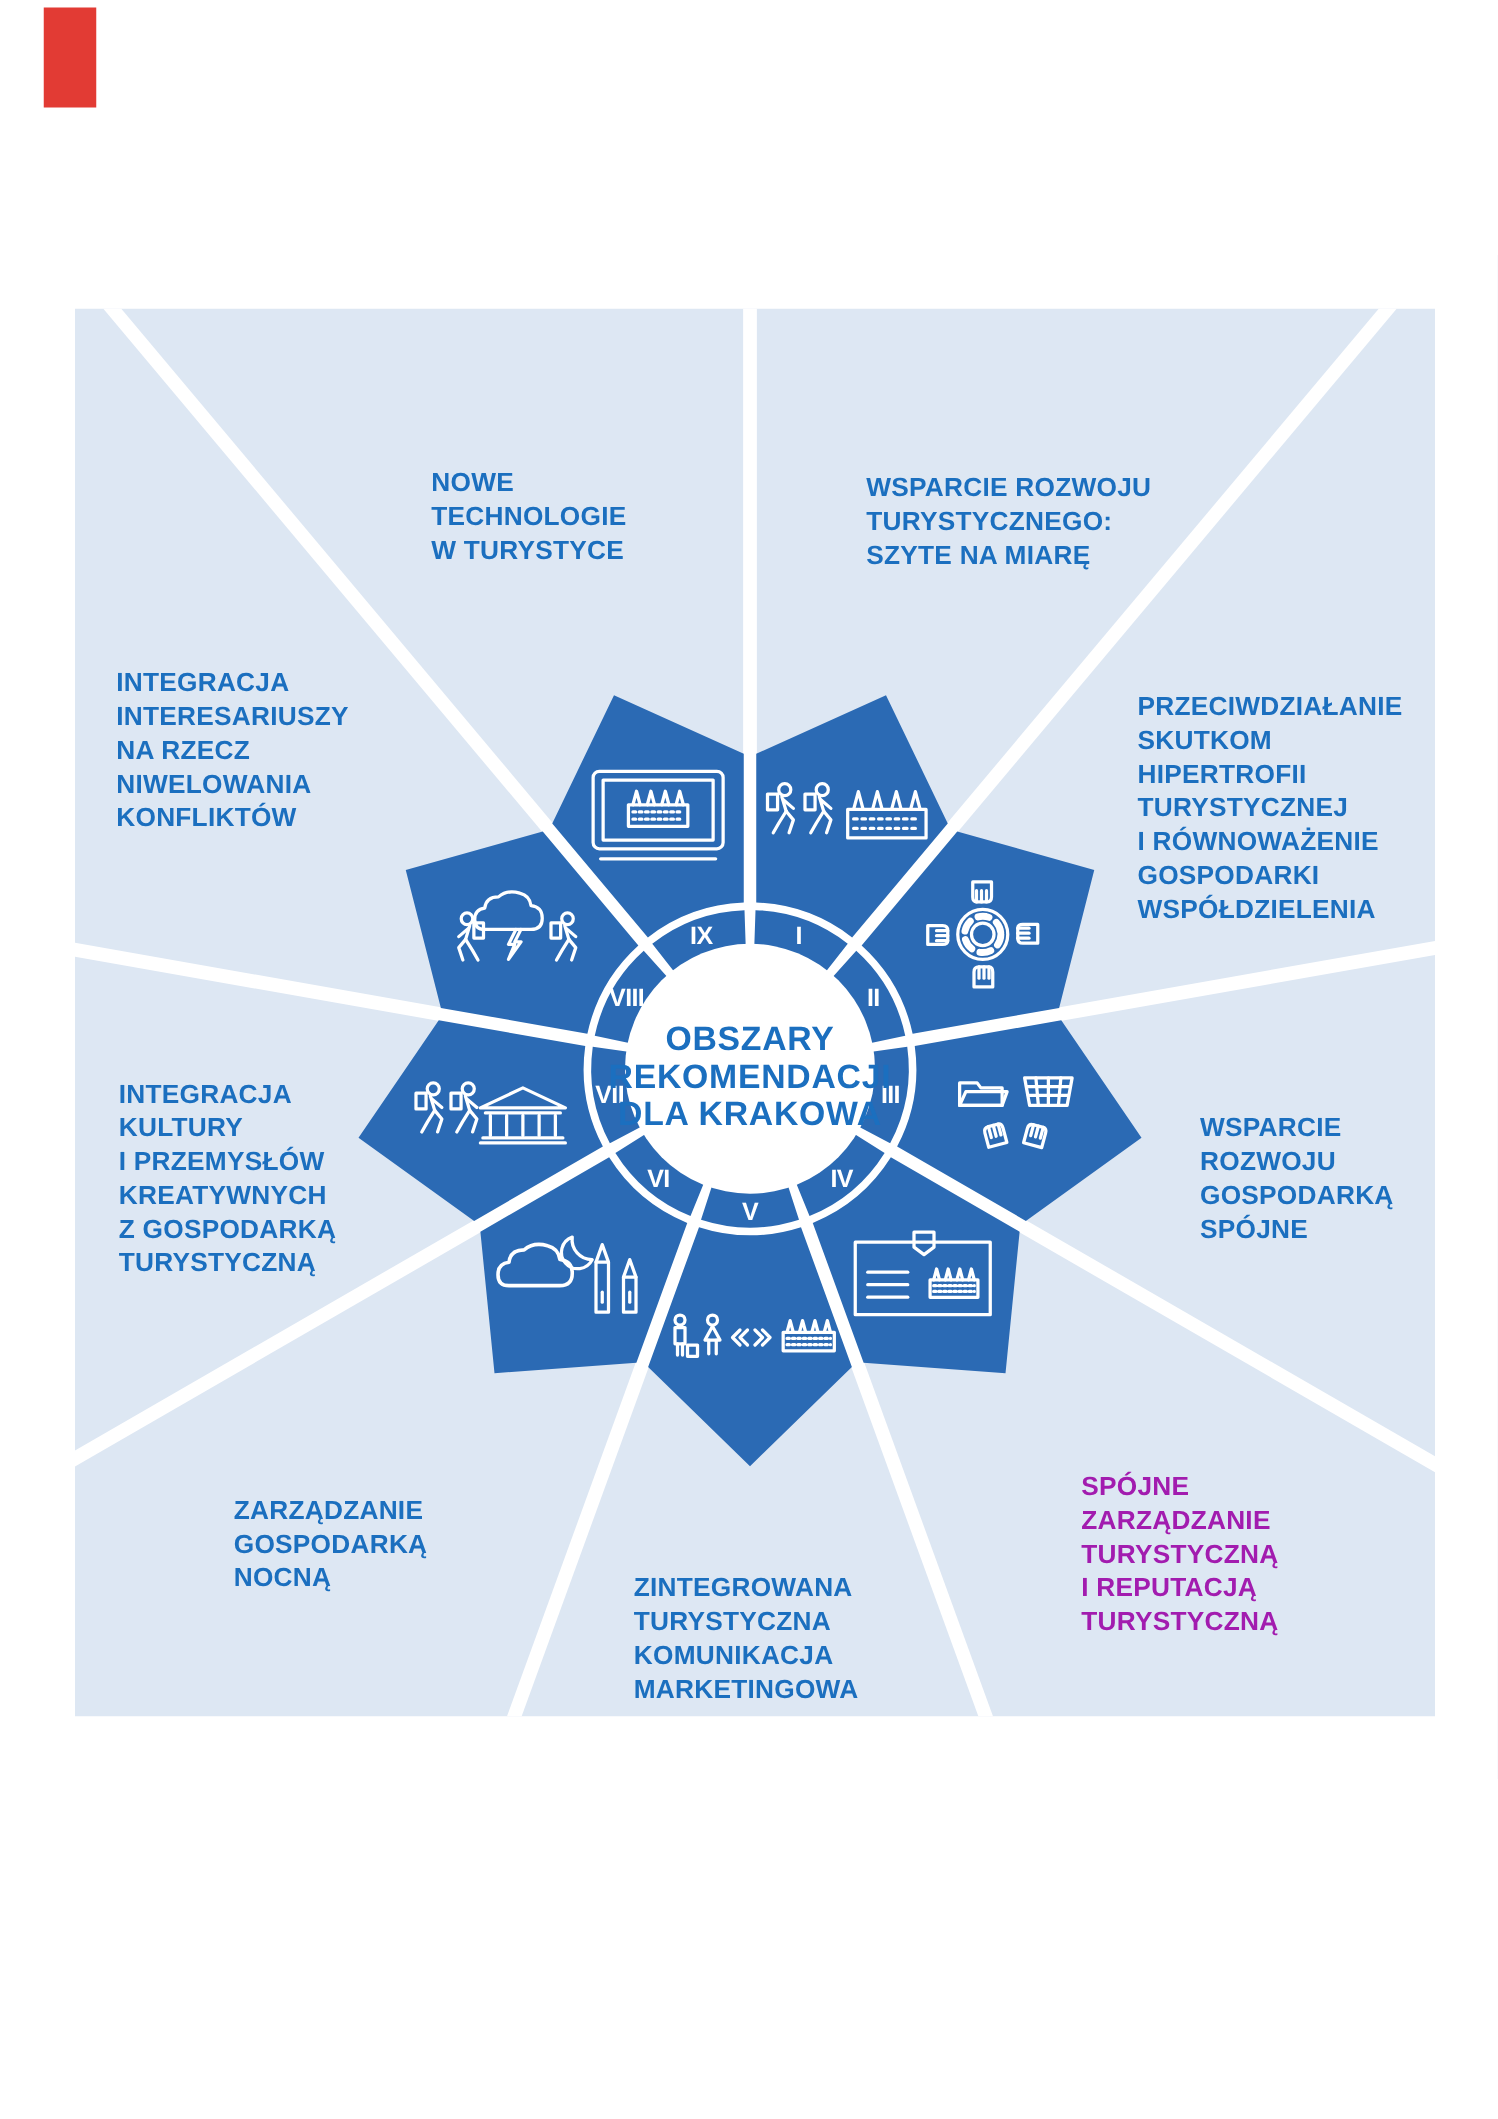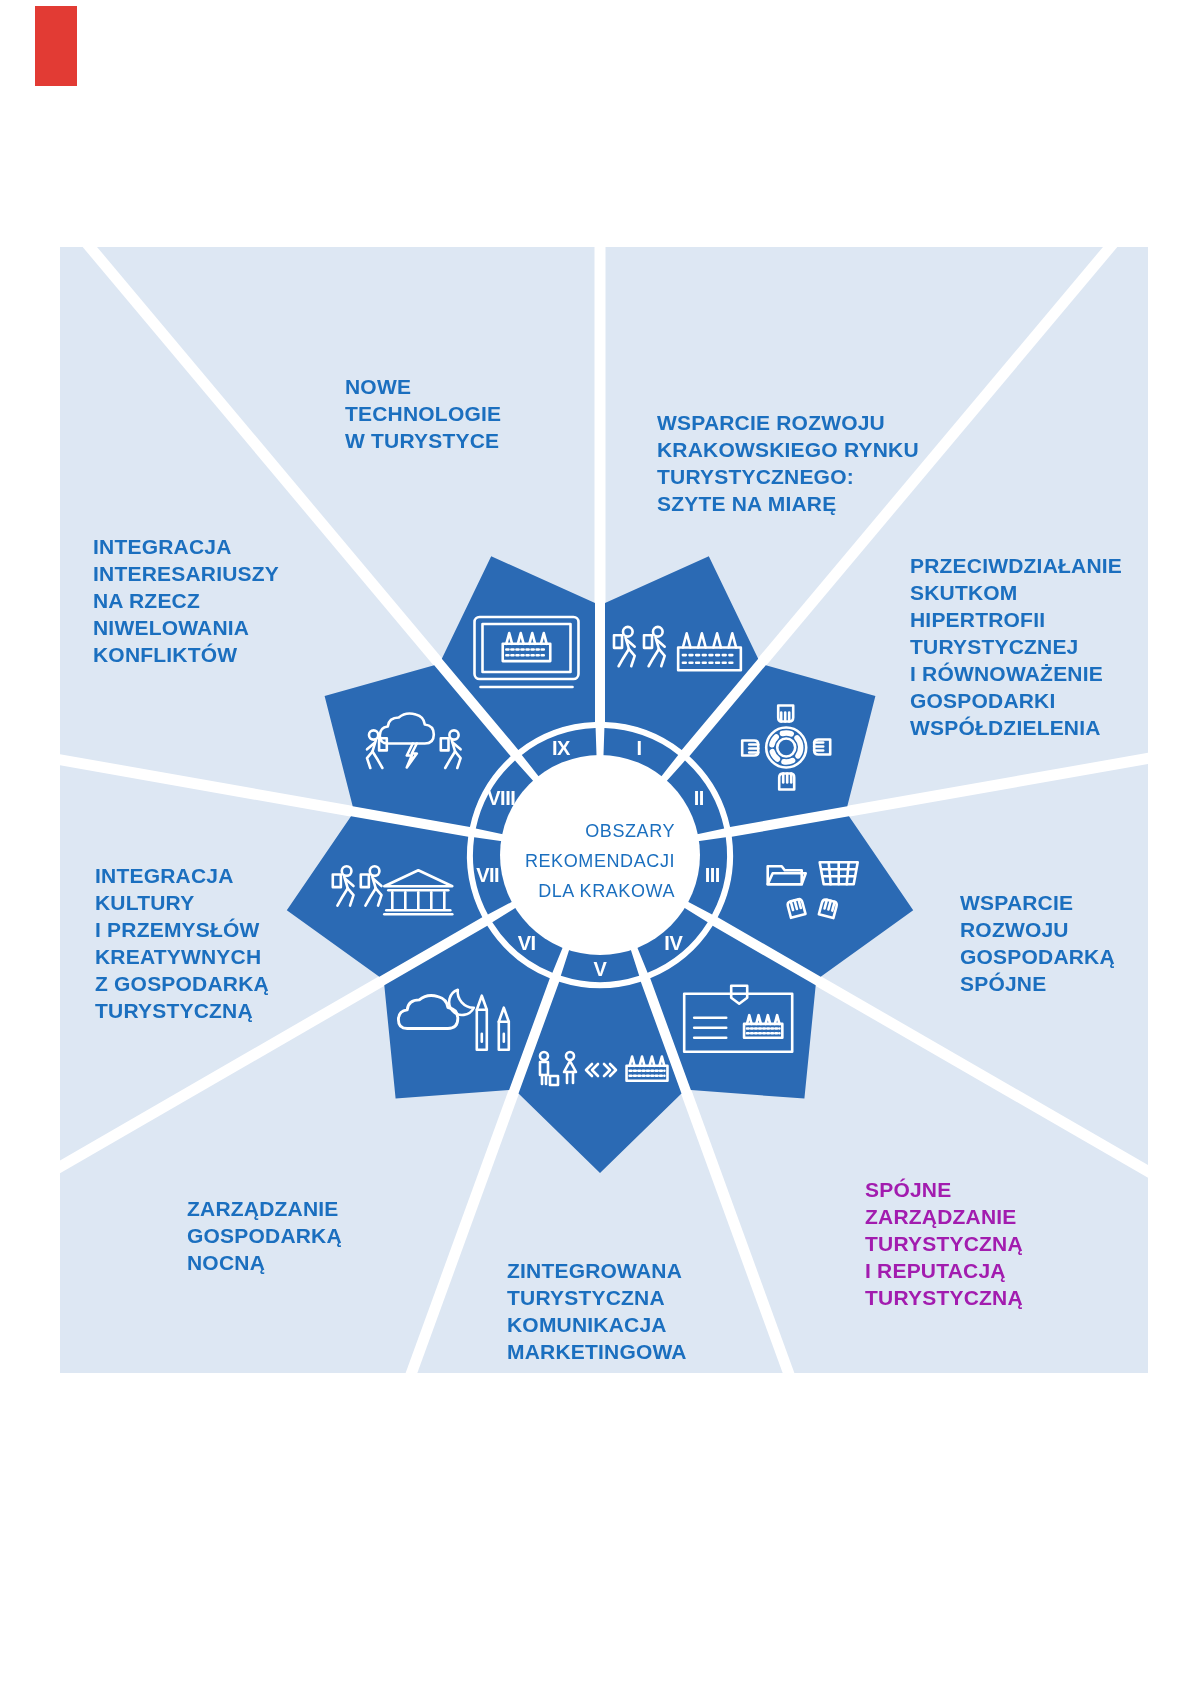--- a/index.html
+++ b/index.html
@@ -4,21 +4,21 @@
 <style>
   html,body{margin:0;padding:0;background:#ffffff;}
   #page{position:relative;width:1198px;height:1695px;background:#ffffff;overflow:hidden;
         font-family:"Liberation Sans","DejaVu Sans",sans-serif;}
   #red-marker{position:absolute;left:35px;top:6px;width:42px;height:80px;}
   #panel{position:absolute;left:60px;top:247px;width:1088px;height:1126px;}
   #flower-svg{position:absolute;left:0;top:0;width:1088px;height:1126px;}
   .area-label{position:absolute;font-weight:bold;font-size:21px;line-height:27px;
               letter-spacing:0.2px;white-space:nowrap;}
   #center-title{position:absolute;left:600px;top:861px;transform:translate(-50%,-50%);
-                text-align:right;font-weight:normal;font-size:18px;line-height:30px;
+                text-align:center;font-weight:bold;font-size:27px;line-height:30px;
                 letter-spacing:0.6px;white-space:nowrap;}
 </style>
 </head>
 <body>
 
 <div id="page" style="background: rgb(255, 255, 255);">
   <div id="red-marker" style="background: rgb(226, 59, 52);"></div>
 
   <div id="panel" style="background: rgb(221, 231, 243);">
     <svg id="flower-svg" viewBox="0 0 1088 1126" xmlns="http://www.w3.org/2000/svg">
@@ -231,23 +231,22 @@
         <text x="652.3" y="627.8" dy="0.36em" text-anchor="middle" fill="#ffffff" font-size="20" font-weight="bold" letter-spacing="-0.5">III</text>
         <text x="613.3" y="695.3" dy="0.36em" text-anchor="middle" fill="#ffffff" font-size="20" font-weight="bold" letter-spacing="-0.5">IV</text>
         <text x="540.0" y="722.0" dy="0.36em" text-anchor="middle" fill="#ffffff" font-size="20" font-weight="bold" letter-spacing="-0.5">V</text>
         <text x="466.7" y="695.3" dy="0.36em" text-anchor="middle" fill="#ffffff" font-size="20" font-weight="bold" letter-spacing="-0.5">VI</text>
         <text x="427.7" y="627.8" dy="0.36em" text-anchor="middle" fill="#ffffff" font-size="20" font-weight="bold" letter-spacing="-0.5">VII</text>
         <text x="441.3" y="551.0" dy="0.36em" text-anchor="middle" fill="#ffffff" font-size="20" font-weight="bold" letter-spacing="-0.5">VIII</text>
         <text x="501.0" y="500.9" dy="0.36em" text-anchor="middle" fill="#ffffff" font-size="20" font-weight="bold" letter-spacing="-0.5">IX</text>
       </svg>
   </div>
 
-  <div class="area-label" style="left: 657px; top: 377px; color: rgb(27, 111, 191); margin-top: 32px;">
+  <div class="area-label" style="left: 693px; top: 377px; color: rgb(27, 111, 191);">
       <div>WSPARCIE ROZWOJU</div>
-      <div>KRAKOWSKIEGO RYNKU</div>
       <div>TURYSTYCZNEGO:</div>
       <div>SZYTE NA MIARĘ</div>
     </div>
   <div class="area-label" style="left: 898px; top: 552px; color: rgb(27, 111, 191); margin-left: 12px;">
       <div>PRZECIWDZIAŁANIE</div>
       <div>SKUTKOM</div>
       <div>HIPERTROFII</div>
       <div>TURYSTYCZNEJ</div>
       <div>I RÓWNOWAŻENIE</div>
       <div>GOSPODARKI</div>

